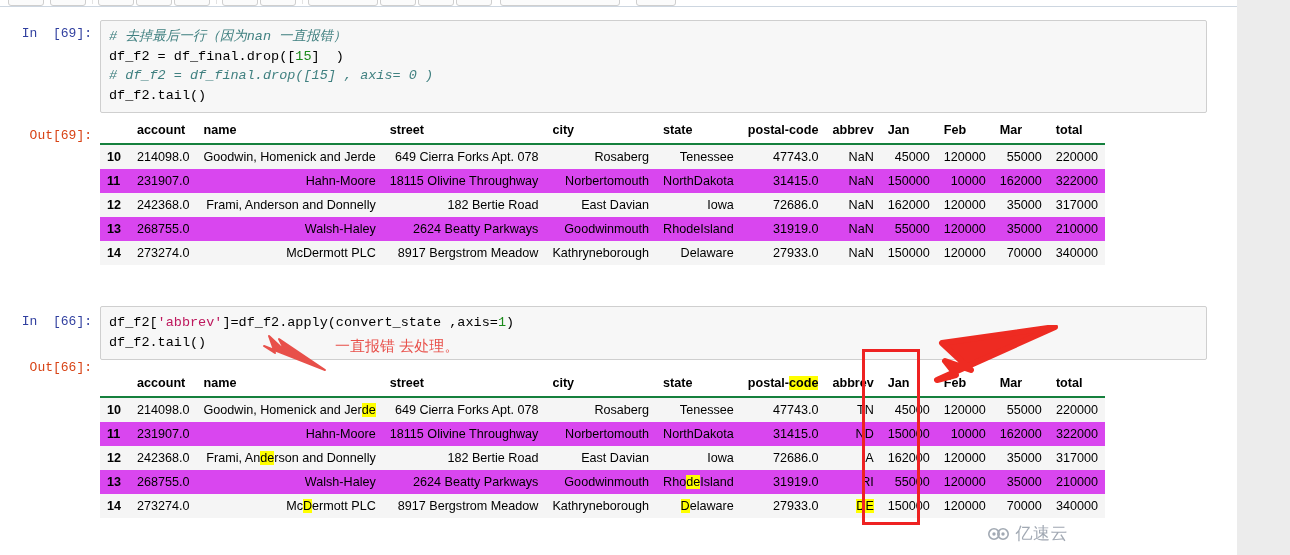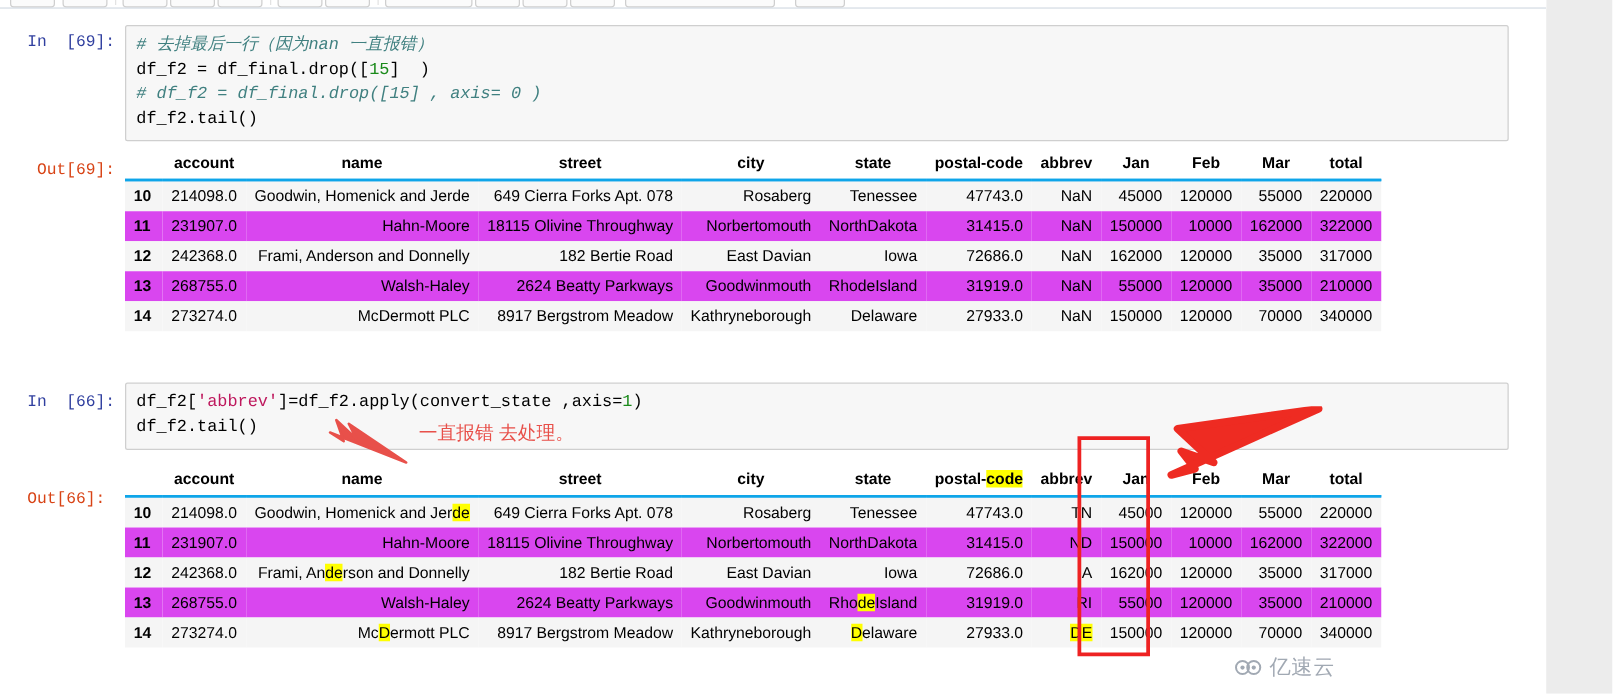--- a/index.html
+++ b/index.html
@@ -88,24 +88,24 @@
   .df-wrap { position: absolute; left: 100px; }
   table.df {
     border-collapse: collapse;
     font-family: "Liberation Sans", sans-serif;
     font-size: 12.6px;
     color: #000000;
     border: none;
   }
   table.df thead th {
     font-weight: bold;
-    text-align: center;
+    text-align: left;
     padding: 3px 7px 6px 7px;
     border: none;
-    border-bottom: 2px solid #0ea5e9;
+    border-bottom: 2px solid #15803d;
     vertical-align: bottom;
     white-space: nowrap;
     background: #ffffff;
   }
   table.df tbody td, table.df tbody th {
     text-align: right;
     padding: 5px 7px 5px 7px;
     border: none;
     white-space: nowrap;
     font-weight: normal;
@@ -280,21 +280,21 @@
         <pre class="code"><span>df_f2[</span><span class="str">'abbrev'</span><span>]=df_f2.apply(convert_state ,axis=</span><span class="num">1</span><span>)</span>
 <span>df_f2.tail()</span></pre>
       </div>
   </div>
 
   <svg class="anno-svg" style="left:255px;top:330px;width:80px;height:42px;" viewBox="0 0 80 42">
     <path d="M70 40 L24 9 L30 21 L14 6 L20 23 L9 16 Z" fill="#e8504a" stroke="#e8504a" stroke-width="2" stroke-linejoin="round"></path>
   </svg>
   <div class="anno-text" style="left:335px;top:337px;">一直报错 去处理。</div>
 
-  <div class="prompt prompt-out" style="top:391px;text-align:center;">Out[66]:</div>
+  <div class="prompt prompt-out" style="top:360px;">Out[66]:</div>
 
   <div class="df-wrap" id="tbl-after" style="top:373px;">
       <table class="df">
         <thead>
           <tr>
             <th></th>
             <th>account</th>
             <th>name</th>
             <th>street</th>
             <th>city</th>

